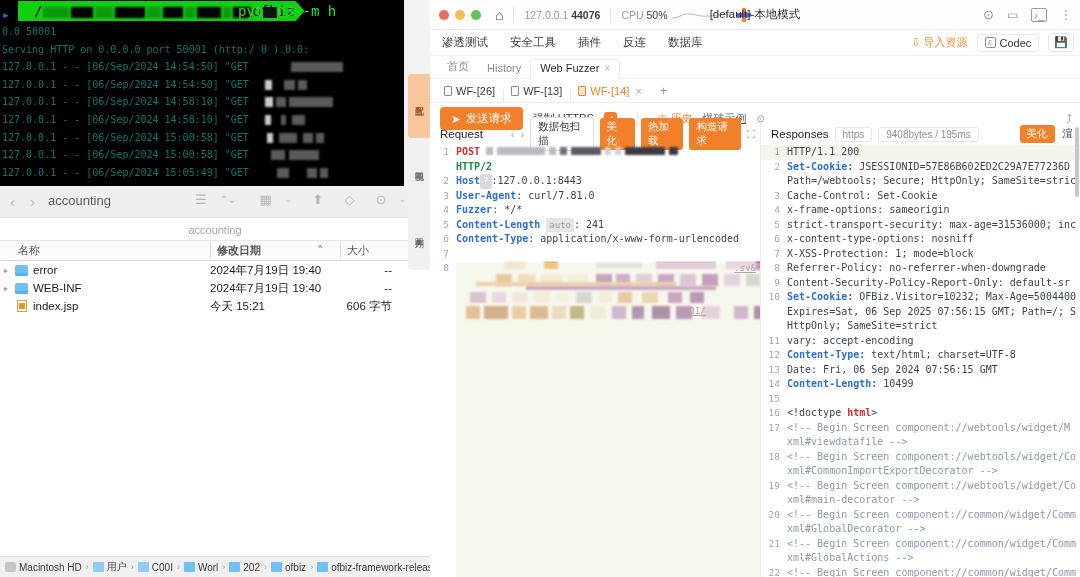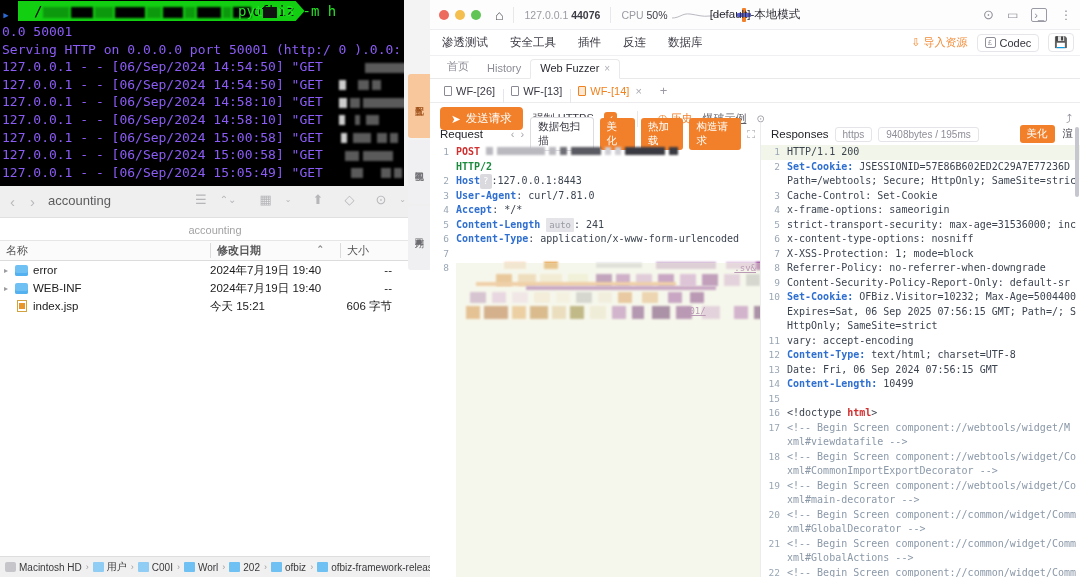--- a/index.html
+++ b/index.html
@@ -45,21 +45,21 @@
   .pseg .redactd {
     display: inline-block; height: 11px; background: #000;
     vertical-align: middle; margin: 0 1px; filter: blur(1.2px);
   }
   .pcmd {
     position: absolute; left: 238px; top: 1px; color: #26e026;
     font-size: 14px; line-height: 20px; white-space: nowrap;
   }
   .pcmd .blk { display:inline-block; width:14px; height:11px; background:#111; vertical-align:middle; }
   .term-body {
-    padding: 1px 0 0 2px; color: #8b5cf6; font-size: 13px; line-height: 17.6px;
+    padding: 1px 0 0 2px; color: #0f766e; font-size: 10px; line-height: 17.6px;
     white-space: nowrap;
   }
   .term-body .ln { height: 17.6px; position: relative; overflow: hidden; }
   .term-body .redact-w {
     display: inline-block; height: 10px; background: #5a5a5a;
     vertical-align: middle; margin-left: 3px; filter: blur(1.1px);
   }
 
   
   .finder {
@@ -78,21 +78,21 @@
   .ftools .ic { font-size: 13px; }
   .finder-subtitle {
     height: 22px; text-align: center; font-size: 11px; color: #a3a3a6;
     line-height: 24px; background: #fff;
   }
   .col-head {
     display: flex; height: 21px; font-size: 11px; color: #545456;
     border-top: 1px solid #e6e6e6; border-bottom: 1px solid #dcdcdc;
     background: #fbfbfb; align-items: center;
   }
-  .col-head .c1 { width: 210px; padding-left: 6px; }
+  .col-head .c1 { width: 210px; padding-left: 18px; }
   .col-head .c2 { width: 130px; font-weight: bold; border-left: 1px solid #dcdcdc; padding-left: 6px; position: relative; }
   .col-head .c2 .sortarrow { position:absolute; right: 16px; top: 1px; font-size: 9px; color:#8a8a8c; }
   .col-head .c3 { width: 80px; border-left: 1px solid #dcdcdc; padding-left: 6px; }
   .frow {
     display: flex; height: 18px; align-items: center; font-size: 11.5px; color: #1b1b1c;
   }
   .frow .n { width: 210px; display: flex; align-items: center; padding-left: 4px; }
   .frow .d { width: 130px; color: #1b1b1c; }
   .frow .s { width: 80px; text-align: right; padding-right: 28px; color: #1b1b1c; }
   .disc { width: 11px; color: #9a9a9d; font-size: 8px; }
@@ -502,21 +502,21 @@
           <div class="cline">
               <span class="gut">2</span>
               <span class="ctext"><span class="k-blue">Host</span><span class="badge-q">?</span><span class="k-gray">:127.0.0.1:8443</span></span>
             </div>
           <div class="cline">
               <span class="gut">3</span>
               <span class="ctext"><span class="k-blue">User-Agent</span><span class="k-gray">: curl/7.81.0</span></span>
             </div>
           <div class="cline">
               <span class="gut">4</span>
-              <span class="ctext"><span class="k-blue">Accept</span><span class="k-gray">: */*</span></span>
+              <span class="ctext"><span class="k-blue">Fuzzer</span><span class="k-gray">: */*</span></span>
             </div>
           <div class="cline">
               <span class="gut">5</span>
               <span class="ctext"><span class="k-blue">Content-Length </span><span class="badge-auto">auto</span><span class="k-gray">: 241</span></span>
             </div>
           <div class="cline">
               <span class="gut">6</span>
               <span class="ctext"><span class="k-blue">Content-Type</span><span class="k-gray">: application/x-www-form-urlencoded</span></span>
             </div>
           <div class="cline">

